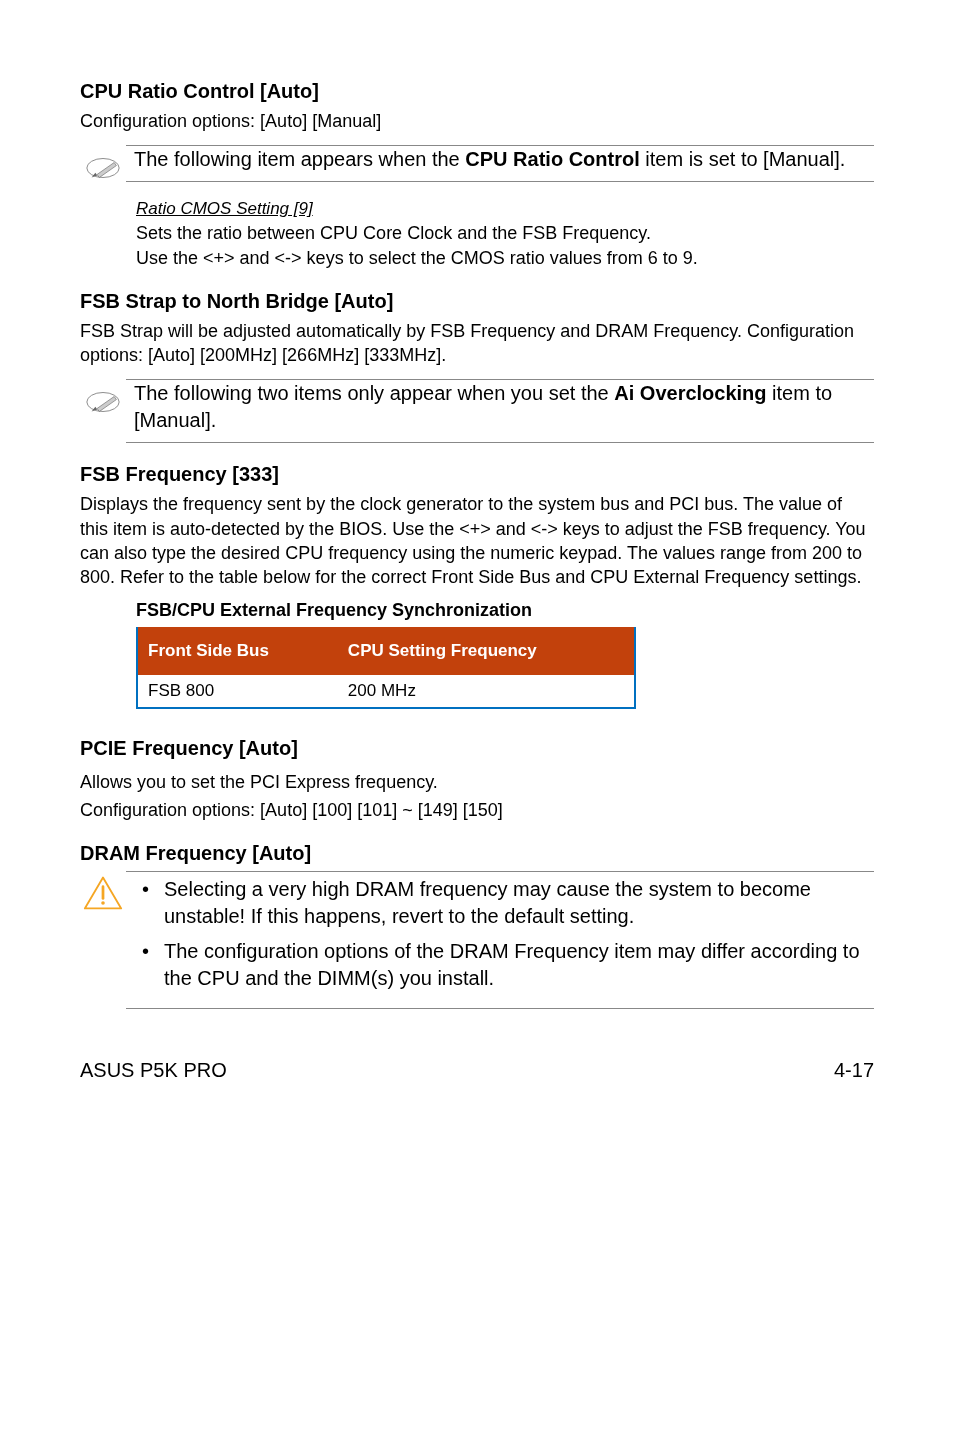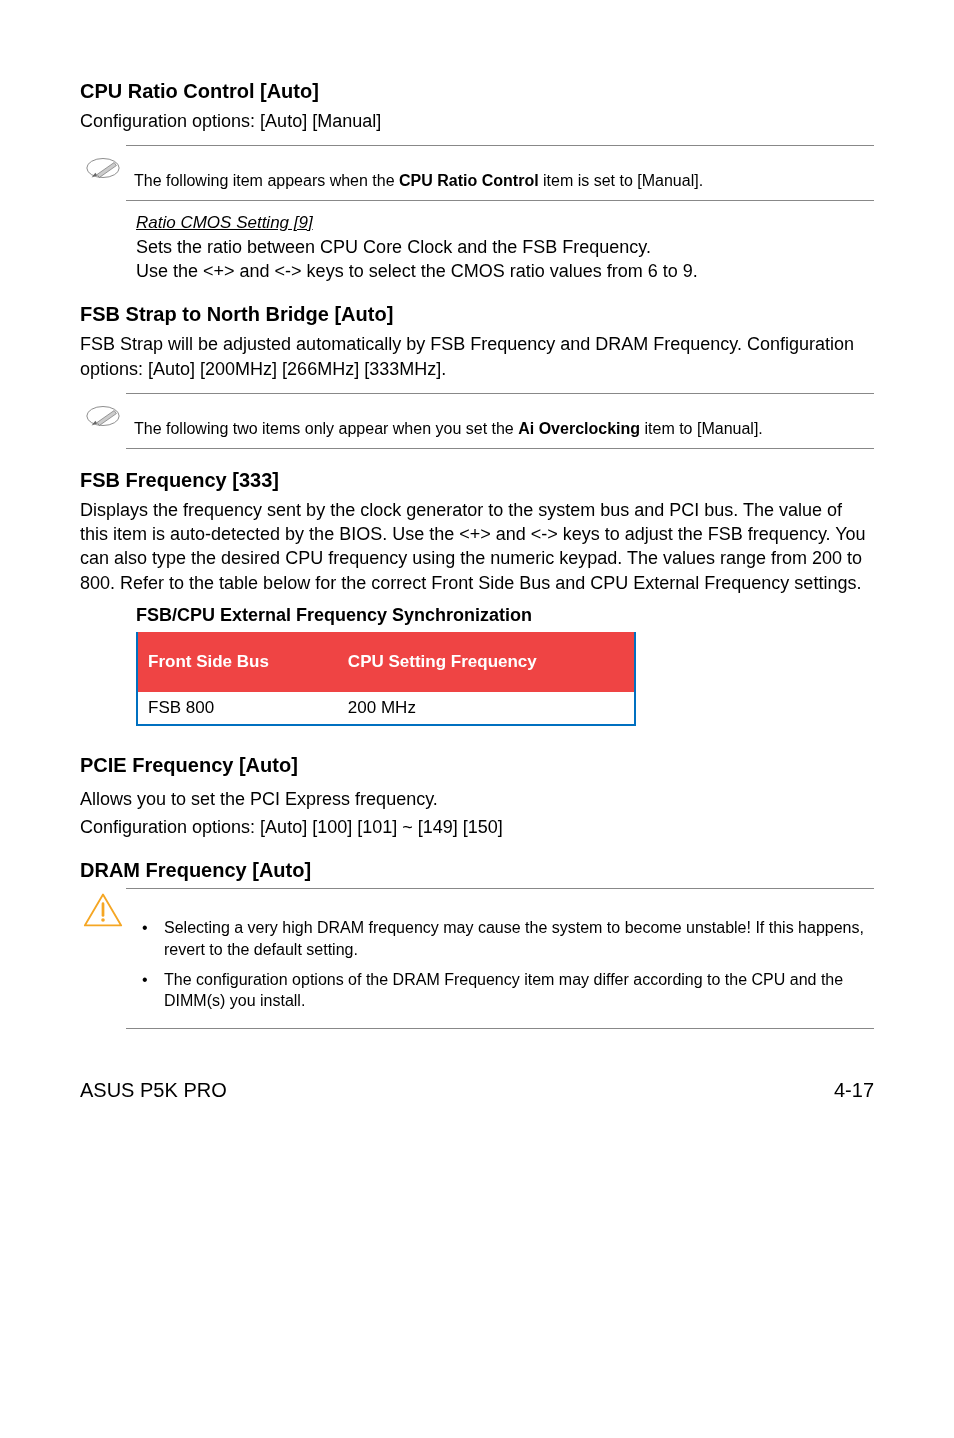--- a/index.html
+++ b/index.html
@@ -34,22 +34,22 @@
     flex: 0 0 46px;
     display: flex;
     align-items: center;
     justify-content: center;
     padding-top: 4px;
   }
   .note-text {
     flex: 1;
     border-top: 1px solid #888;
     border-bottom: 1px solid #888;
-    padding: 24px 0 8px 8px;
-    font-size: 16px;
+    padding: 0 0 8px 8px;
+    font-size: 20px;
     line-height: 1.35;
   }
   .note-text ul {
     margin: 0;
     padding-left: 30px;
     list-style: none;
   }
   .note-text li {
     position: relative;
     padding-left: 0;
@@ -81,24 +81,24 @@
     font-size: 18px;
     margin: 10px 0 6px 56px;
   }
   table.freq {
     border-collapse: collapse;
     margin-left: 56px;
     width: 500px;
     font-size: 17px;
   }
   table.freq th {
-    background: #ef4444;
+    background: #c2410c;
     color: #fff;
     text-align: left;
-    padding: 20px 10px;
+    padding: 14px 10px;
     font-weight: bold;
     border: none;
   }
   table.freq td {
     padding: 6px 10px;
     border-bottom: 1px solid #0070c0;
   }
   table.freq tr.first-row td {
     border-top: 2px solid #0070c0;
   }

